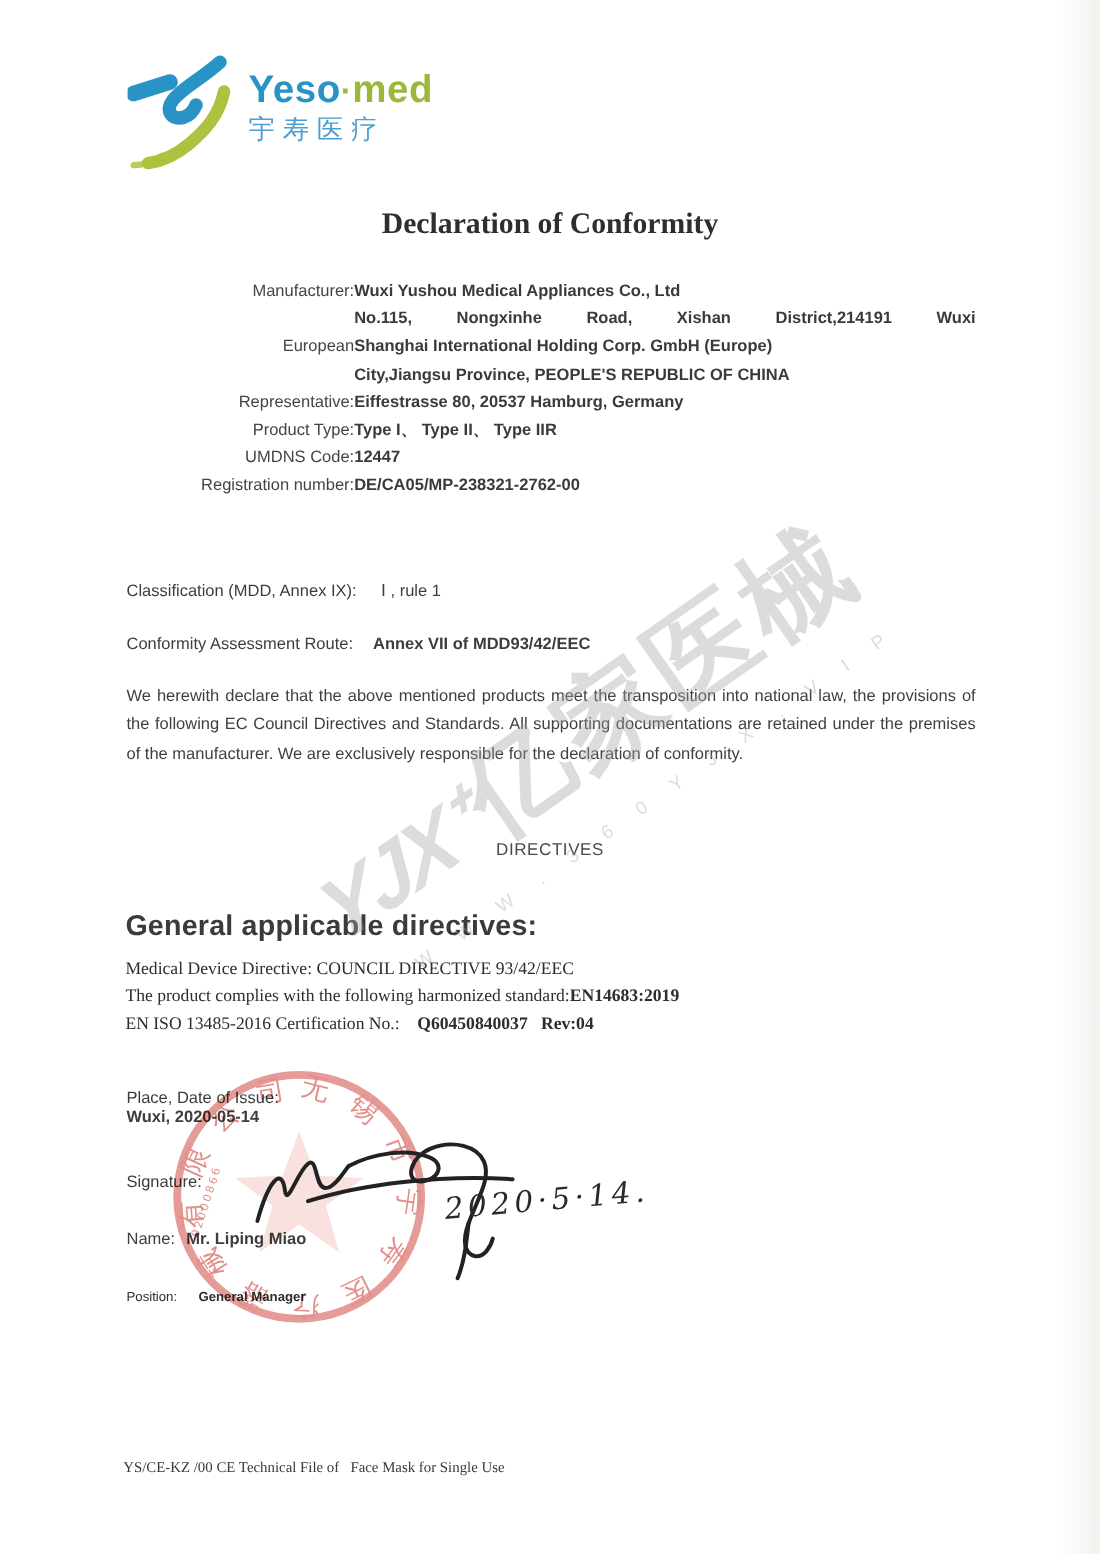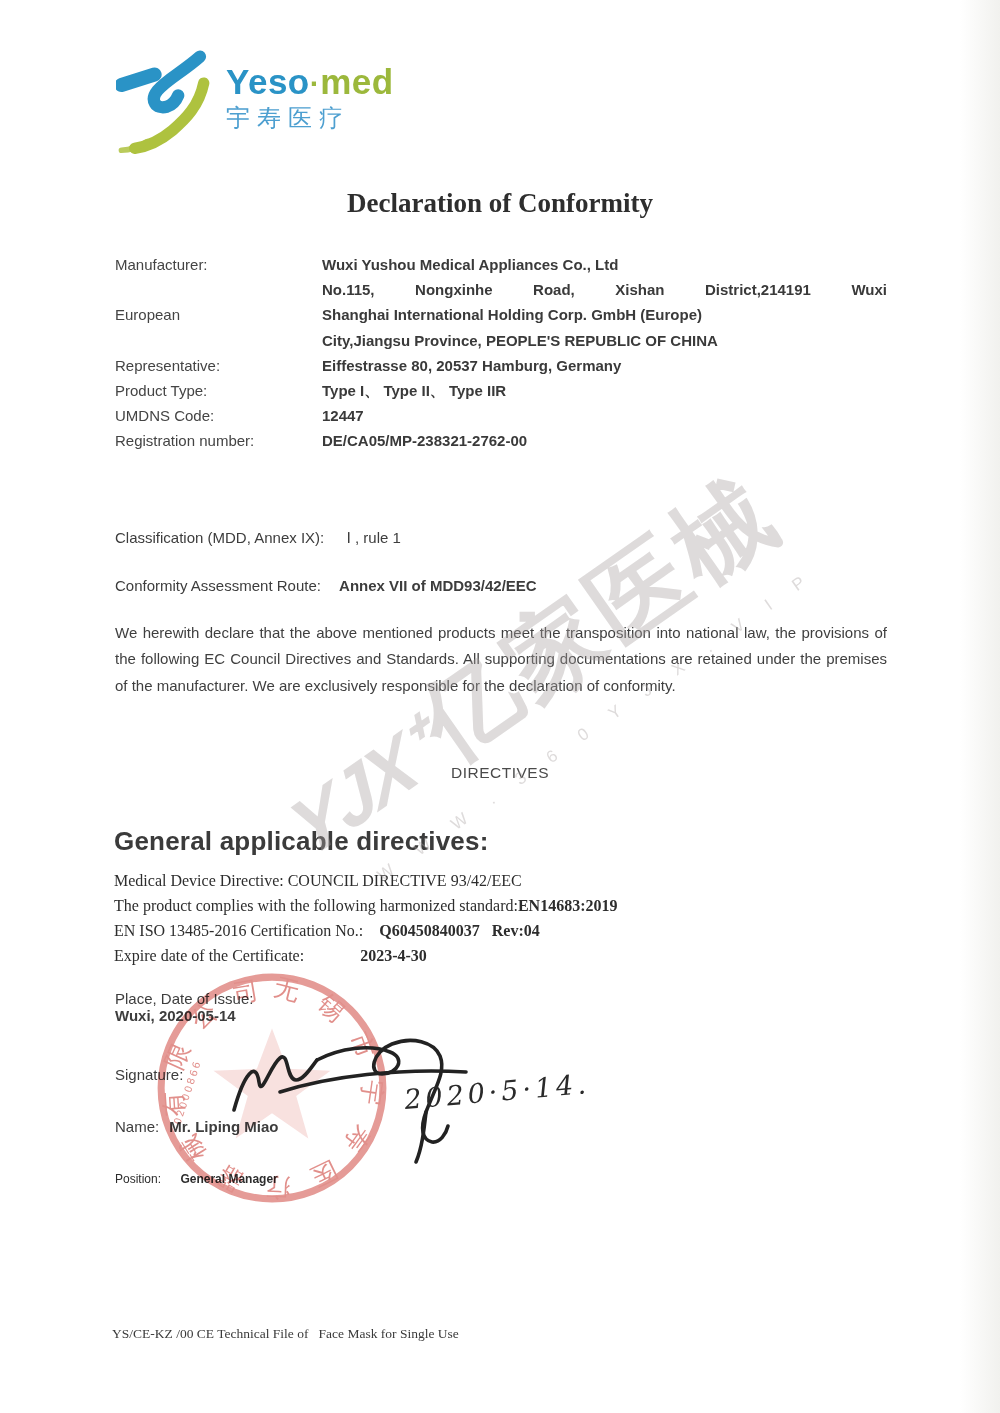--- a/index.html
+++ b/index.html
@@ -16,21 +16,21 @@
   .brand .b1{color:#2a93c6;}
   .brand .bsep{color:#9cb83c;font-size:30px;}
   .brand .b2{color:#9cb83c;}
   .brand-cn{font-size:24px;color:#4d9fd0;letter-spacing:7px;margin-top:4px;}
   
   .title{position:absolute;left:0;top:188px;width:100%;text-align:center;
     font-family:"Liberation Serif",serif;font-weight:bold;font-size:27px;color:#2e2e2e;}
   
   .info{position:absolute;left:115px;top:252px;width:772px;}
   .irow{display:flex;line-height:25.2px;font-size:15px;}
-  .ilabel{width:207px;flex:none;color:#444;}
+  .ilabel{width:207px;flex:none;color:#444;text-align:right;}
   .ivalue{flex:1;font-weight:bold;color:#3a3a3a;white-space:pre-wrap;}
   .irow.justify .ivalue{text-align:justify;text-align-last:justify;}
   
   .clsrow{position:absolute;left:115px;font-size:15px;line-height:20px;}
   .clsrow .cval{margin-left:18px;}
   .clsrow .cval.bold{font-weight:bold;margin-left:14px;}
   
   .para{position:absolute;left:115px;top:620px;width:772px;font-size:15px;
     line-height:26.4px;text-align:justify;color:#3f3f3f;}
   
@@ -151,24 +151,20 @@
       <span class="dvalue"></span>
     </div>
     <div class="dline">
       <span class="dtext">The product complies with the following harmonized standard:</span>
       <span class="dvalue">EN14683:2019</span>
     </div>
     <div class="dline">
       <span class="dtext">EN ISO 13485-2016 Certification No.:</span>
       <span class="dvalue">Q60450840037   Rev:04</span>
     </div>
-    <div class="dline">
-      <span class="dtext">Expire date of the Certificate:</span>
-      <span class="dvalue">2023-4-30</span>
-    </div>
   </div>
 
   <div class="issue-row">
     <span class="ilab">Place, Date of Issue:</span>
     <span class="ival">Wuxi, 2020-05-14</span>
   </div>
 
   <div class="sig-label">Signature:</div>
 
   <div class="name-row">

